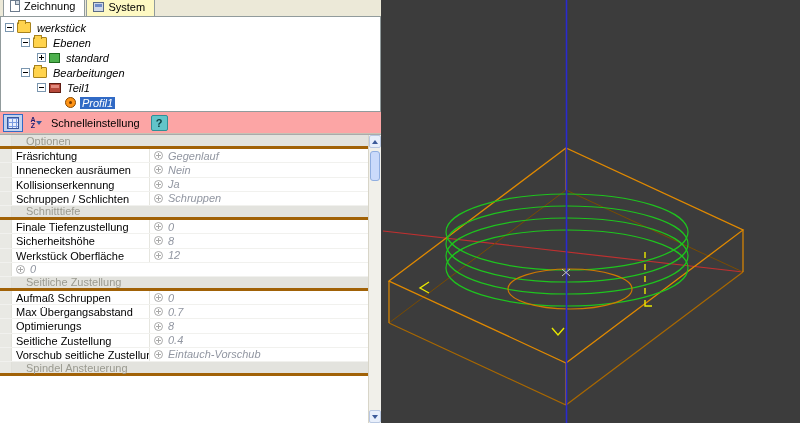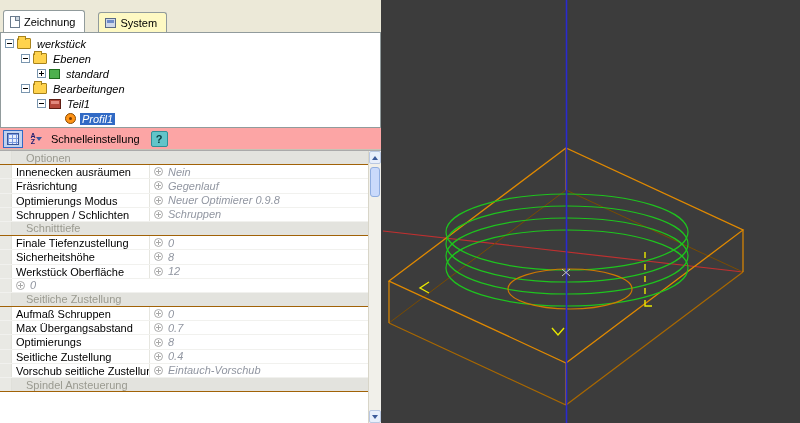--- a/index.html
+++ b/index.html
@@ -4,21 +4,21 @@
 <style>
   * { margin:0; padding:0; box-sizing:border-box; }
   html,body { width:800px; height:423px; overflow:hidden; }
   body { font-family:"Liberation Sans", sans-serif; font-size:11px; color:#000; background:#ece9d8; }
   .app { display:flex; width:800px; height:423px; }
 
   
   .left-panel { width:381px; height:423px; background:#ece9d8; display:flex; flex-direction:column; position:relative; }
 
   
-  .tabs { display:flex; align-items:flex-end; height:32px; padding:2px 3px 0 3px; gap:13px; background:#ece9d8; }
+  .tabs { display:flex; align-items:flex-end; height:16px; padding:2px 3px 0 3px; gap:1px; background:#ece9d8; }
   .tab { display:flex; align-items:center; gap:4px; height:20px; padding:0 9px 0 6px; border:1px solid #919b9c; border-bottom:none; border-radius:3px 3px 0 0; background:#fef9c3; cursor:default; }
   .tab.active { background:#ffffff; height:22px; position:relative; z-index:2; }
   .icon-page { width:10px; height:12px; background:#fff; border:1px solid #6b7b8d; position:relative; }
   .icon-page::after { content:""; position:absolute; right:0; top:0; width:3px; height:3px; background:#cdd6df; border-left:1px solid #6b7b8d; border-bottom:1px solid #6b7b8d; }
   .icon-sys { width:11px; height:10px; background:#cfd8e8; border:1px solid #5a6b86; position:relative; }
   .icon-sys::after { content:""; position:absolute; left:1px; top:1px; right:1px; height:3px; background:#6f8cc9; }
 
   
   .tree { background:#fff; border:1px solid #919b9c; border-top:1px solid #919b9c; margin:0; height:96px; padding:3px 2px; overflow:hidden; }
   .tnode { display:flex; align-items:center; height:15px; white-space:nowrap;font-style:italic; }
@@ -58,21 +58,21 @@
   .gut { width:12px; min-width:12px; height:100%; background:#e9e9e4; border-right:1px solid #e0e0da; }
   .lbl { width:138px; min-width:138px; padding-left:4px; border-right:1px solid #e6e6e0; height:100%; line-height:14.2px; white-space:nowrap; overflow:hidden; }
   .valcell { flex:1; display:flex; align-items:center; gap:5px; padding-left:4px; height:100%; overflow:hidden; }
   .plusc { width:9px; min-width:9px; height:9px; border:1px solid #a9a9a9; border-radius:50%; position:relative; background:#fff; }
   .plusc::before { content:""; position:absolute; left:1px; right:1px; top:3px; height:1px; background:#a9a9a9; }
   .plusc::after { content:""; position:absolute; top:1px; bottom:1px; left:3px; width:1px; background:#a9a9a9; }
   .vtext { font-style:italic; color:#9196a1; white-space:nowrap; }
   .prow.active .vtext { font-style:normal; color:#000; }
   .prow.active .plusc { border-color:#2da32d; }
   .prow.active .plusc::before, .prow.active .plusc::after { background:#2da32d; }
-  .prow.sec { background:#e3e3de; border-bottom:1px solid #a16207; }
+  .prow.sec { background:#e3e3de; border-bottom:3px solid #a16207; }
   .prow.sec .seclbl { padding-left:14px; color:#9a9a90; line-height:14.2px; }
 
   
   .vscroll { width:13px; background:#f1f0ea; border-left:1px solid #d8d5c8; display:flex; flex-direction:column; }
   .sb-btn { height:13px; display:flex; align-items:center; justify-content:center; background:#e8effb; border:1px solid #b9c8e2; border-radius:2px; }
   .arr-up { width:0; height:0; border-left:3px solid transparent; border-right:3px solid transparent; border-bottom:4px solid #3c5a99; }
   .arr-dn { width:0; height:0; border-left:3px solid transparent; border-right:3px solid transparent; border-top:4px solid #3c5a99; }
   .sb-track { flex:1; position:relative; }
   .sb-thumb { position:absolute; left:1px; right:1px; top:3px; height:30px; background:#cadafb; border:1px solid #90aee0; border-radius:3px; }
 
@@ -149,45 +149,45 @@
     <div class="prop-wrap">
       <div class="prop-grid">
 
         <div class="prow sec">
           <span class="gut"></span>
           <span class="seclbl">Optionen</span>
         </div>
 
         <div class="prow">
           <span class="gut"></span>
+          <span class="lbl">Fräsrichtung</span>
+          <span class="valcell">
+            <span class="plusc"></span>
+            <span class="vtext">Gegenlauf</span>
+          </span>
+        </div>
+
+        <div class="prow">
+          <span class="gut"></span>
           <span class="lbl">Innenecken ausräumen</span>
           <span class="valcell">
             <span class="plusc"></span>
             <span class="vtext">Nein</span>
           </span>
         </div>
 
         <div class="prow">
           <span class="gut"></span>
-          <span class="lbl">Fräsrichtung</span>
-          <span class="valcell">
-            <span class="plusc"></span>
-            <span class="vtext">Gegenlauf</span>
-          </span>
-        </div>
-
-
-        <div class="prow">
-          <span class="gut"></span>
-          <span class="lbl">Optimierungs Modus</span>
-          <span class="valcell">
-            <span class="plusc"></span>
-            <span class="vtext">Neuer Optimierer 0.9.8</span>
-          </span>
-        </div>
+          <span class="lbl">Kollisionserkennung</span>
+          <span class="valcell">
+            <span class="plusc"></span>
+            <span class="vtext">Ja</span>
+          </span>
+        </div>
+
 
 
         <div class="prow">
           <span class="gut"></span>
           <span class="lbl">Schruppen / Schlichten</span>
           <span class="valcell">
             <span class="plusc"></span>
             <span class="vtext">Schruppen</span>
           </span>
         </div>

